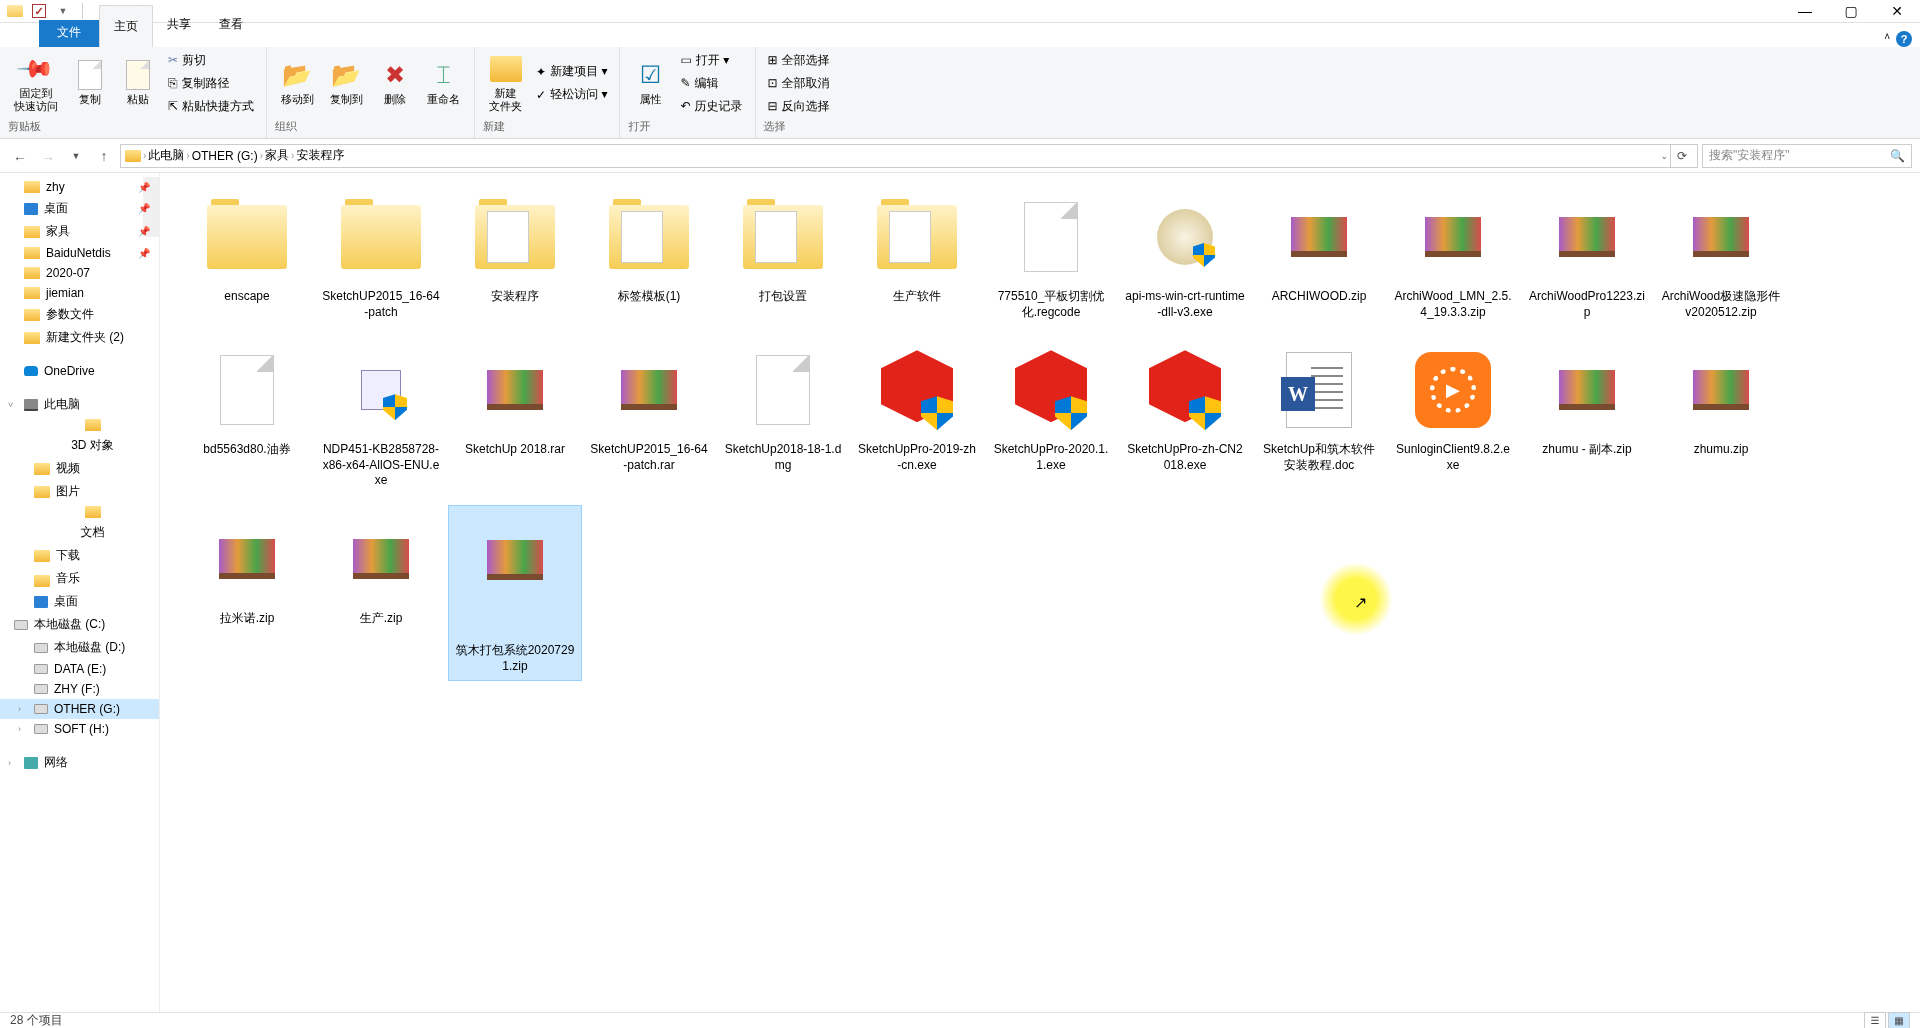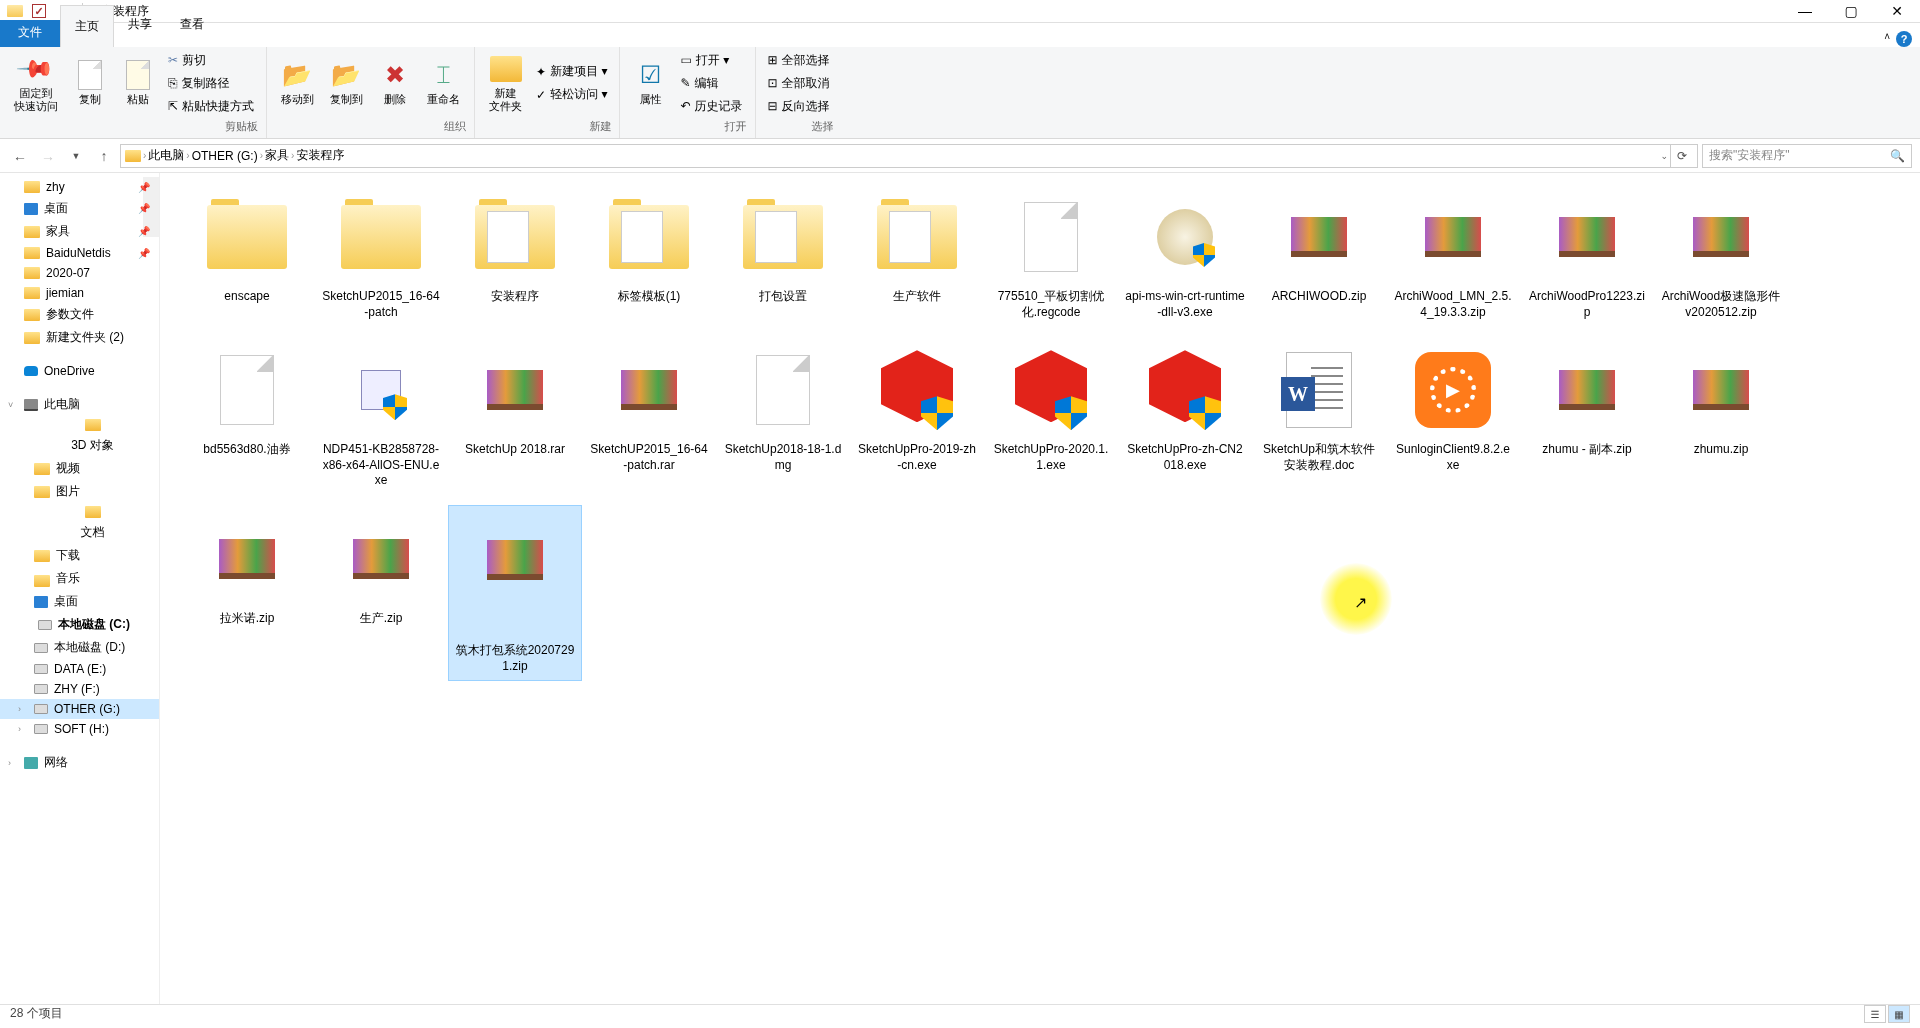--- a/index.html
+++ b/index.html
@@ -9,31 +9,31 @@
 .title-bar .qat-item { width: 18px; height: 18px; display: flex; align-items: center; justify-content: center; }
 .title-bar .folder-mini { width: 16px; height: 12px; background: linear-gradient(#ffe9a6, #f7c957); border-radius: 1px; }
 .title-bar .check-mini { width: 14px; height: 14px; border: 1px solid #a33; display: flex; align-items: center; justify-content: center; color: #a33; font-weight: bold; font-size: 11px; }
 .title-bar .sep { width: 1px; height: 16px; background: #d0d0d0; margin: 0 4px; }
 .title-bar .title { padding: 0 8px; font-size: 12px; }
 .title-bar .spacer { flex: 1; }
 .title-bar .win-btn { width: 46px; height: 23px; display: flex; align-items: center; justify-content: center; font-size: 14px; }
 
 .tabs { height: 24px; background: #fff; display: flex; align-items: flex-end; }
 .tab { padding: 12px 14px; font-size: 12px; border-bottom: 2px solid transparent; position: relative; }
-.tab.file { background: #1979ca; color: #fff; padding: 4px 18px; }
+.tab.file { background: #1979ca; color: #fff; padding: 4px 18px; margin-left: 39px; }
 .tab.active { background: #f5f6f7; border: 1px solid #d9d9d9; border-bottom: none; }
 .tabs .spacer { flex: 1; }
 .tabs .right { display: flex; gap: 6px; padding-right: 8px; }
 .caret-up { font-size: 10px; }
 .help-icon { width: 16px; height: 16px; border-radius: 50%; background: #1979ca; color: #fff; display: flex; align-items: center; justify-content: center; font-size: 11px; font-weight: bold; }
 
 .ribbon { height: 92px; background: #f5f6f7; border-bottom: 1px solid #d9d9d9; display: flex; }
 .ribbon-group { border-right: 1px solid #e1e1e1; padding: 2px 8px; display: flex; flex-direction: column; }
 .ribbon-group .group-content { flex: 1; display: flex; align-items: center; gap: 4px; }
-.ribbon-group .group-label { text-align: right; font-size: 11px; color: #666; padding: 2px 0; }
+.ribbon-group .group-label { text-align: left; font-size: 11px; color: #666; padding: 2px 0; }
 .big-btn { display: flex; flex-direction: column; align-items: center; gap: 2px; padding: 2px 6px; min-width: 44px; }
 .big-btn .icon { width: 32px; height: 32px; display: flex; align-items: center; justify-content: center; font-size: 24px; }
 .big-btn .blabel { font-size: 11px; text-align: center; line-height: 1.2; max-width: 60px; }
 .small-row { display: flex; flex-direction: column; gap: 2px; }
 .small-btn { display: flex; align-items: center; gap: 4px; padding: 2px 4px; font-size: 11px; white-space: nowrap; }
 .doc-icon { width: 24px; height: 30px; background: #fff; border: 1px solid #bbb; position: relative; }
 .doc-icon::before { content: ""; position: absolute; top: 0; right: 0; width: 8px; height: 8px; background: linear-gradient(135deg, transparent 45%, #ddd 50%); }
 .pin-icon { color: #666; transform: rotate(45deg); font-size: 20px; }
 .cut-icon::before { content: "✂"; color: #5b7aa8; }
 .copypath-icon::before { content: "⎘"; }
@@ -87,21 +87,21 @@
 .word-thumb .wbadge { position: absolute; left: -6px; top: 24px; width: 34px; height: 34px; background: #2b579a; color: #fff; font-weight: bold; font-size: 20px; display: flex; align-items: center; justify-content: center; font-family: serif; }
 .word-thumb .lines { position: absolute; right: 8px; top: 14px; width: 32px; height: 44px; background: repeating-linear-gradient(#888 0 2px, transparent 2px 8px); }
 .sun-thumb { width: 76px; height: 76px; background: #ff7b1a; border-radius: 16px; display: flex; align-items: center; justify-content: center; }
 .sun-thumb .circle { width: 46px; height: 46px; border: 5px dotted #fff; border-radius: 50%; display: flex; align-items: center; justify-content: center; color: #fff; font-size: 18px; }
 .net-thumb { position: relative; width: 64px; height: 64px; display: flex; align-items: center; justify-content: center; }
 .net-thumb .box { width: 40px; height: 40px; background: #eef; border: 1px solid #88b; }
 .net-thumb .sh { position: absolute; bottom: 2px; right: 6px; width: 24px; height: 26px; background: conic-gradient(#ffc20e 0 25%, #0078d7 0 50%, #ffc20e 0 75%, #0078d7 0 100%); clip-path: polygon(50% 0, 100% 15%, 100% 60%, 50% 100%, 0 60%, 0 15%); }
 .api-thumb { position: relative; width: 56px; height: 56px; border-radius: 50%; background: radial-gradient(#f8f3e3, #d3c088); display:flex; align-items:center; justify-content:center; }
 .api-thumb .sh { position: absolute; bottom: -2px; right: -2px; width: 22px; height: 24px; background: conic-gradient(#ffc20e 0 25%, #0078d7 0 50%, #ffc20e 0 75%, #0078d7 0 100%); clip-path: polygon(50% 0, 100% 15%, 100% 60%, 50% 100%, 0 60%, 0 15%); }
 
-.status-bar { height: 24px; border-top: 1px solid #e0e0e0; display: flex; align-items: flex-start; padding: 0 10px; font-size: 12px; color: #444; background: #fff; }
+.status-bar { height: 16px; border-top: 1px solid #e0e0e0; display: flex; align-items: center; padding: 0 10px; font-size: 12px; color: #444; background: #fff; }
 .status-bar .spacer { flex: 1; }
 .view-btn { width: 22px; height: 18px; border: 1px solid #ccc; margin-left: 2px; font-size: 10px; display:flex; align-items:center; justify-content:center; }
 .view-btn.active { background: #cce8ff; }
 
 .highlight-cursor { position: absolute; width: 72px; height: 72px; background: radial-gradient(circle, #fff64a 40%, rgba(255,246,74,0) 72%); border-radius: 50%; pointer-events: none; }
 .highlight-cursor::after { content: "↖"; position: absolute; top: 30px; left: 34px; font-size: 16px; color: #000; transform: scaleX(-1); }
 .scroll-stub { position: absolute; top: 4px; right: 0; width: 16px; height: 60px; background: #f0f0f0; }
 </style>
 </head>
 <body>
@@ -371,21 +371,21 @@
           <span>下载</span>
         </div>
         <div class="nav-item" style="padding-left: 34px; align-items: flex-end;">
           <span class="ni-folder"></span>
           <span>音乐</span>
         </div>
         <div class="nav-item" style="padding-left: 34px;">
           <span class="ni-desktop"></span>
           <span>桌面</span>
         </div>
-        <div class="nav-item" style="padding-left: 38px; font-weight: bold;">
+        <div class="nav-item" style="padding-left: 14px;">
           <span class="ni-drive"></span>
           <span>本地磁盘 (C:)</span>
         </div>
         <div class="nav-item" style="padding-left: 34px;">
           <span class="ni-drive"></span>
           <span>本地磁盘 (D:)</span>
         </div>
         <div class="nav-item" style="padding-left: 34px;">
           <span class="ni-drive"></span>
           <span>DATA (E:)</span>

